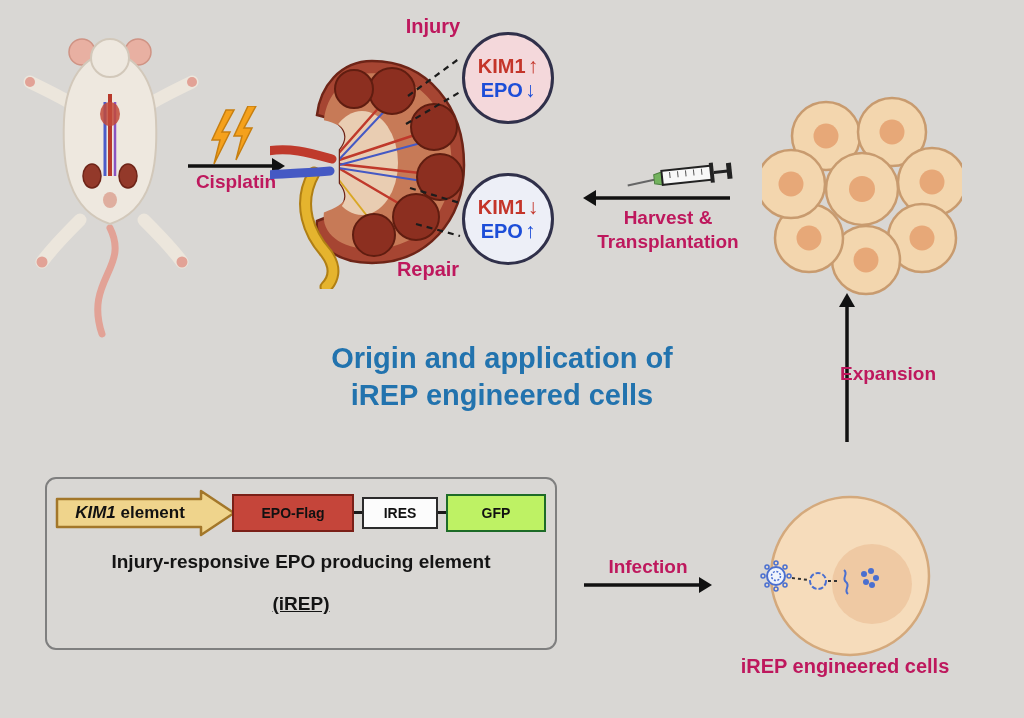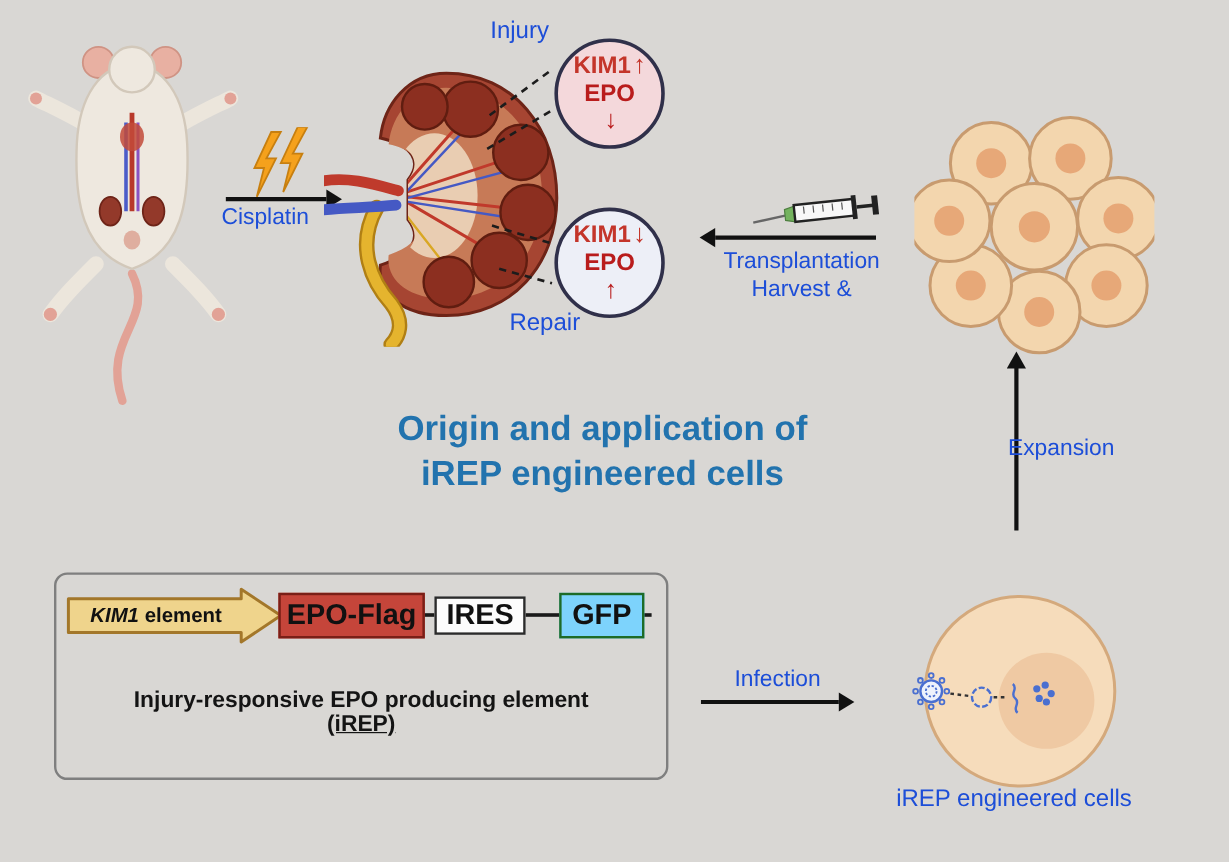--- a/index.html
+++ b/index.html
@@ -1,44 +1,44 @@
 <!DOCTYPE html>
 <html><head>
 <meta charset="utf-8">
 <style>
   * { margin:0; padding:0; box-sizing:border-box; }
   html,body { background:#d9d7d4; }
   body { font-family:"Liberation Sans", sans-serif; }
   .canvas { position:relative; width:1024px; height:718px; background:#d9d7d4; overflow:hidden; margin:0 auto; }
   .abs { position:absolute; }
-  .lbl { position:absolute; font-weight:normal; color:#1d4ed8; text-align:center; line-height:1.25; }
+  .lbl { position:absolute; font-weight:bold; color:#be185d; text-align:center; line-height:1.25; }
   .sz19 { font-size:19px; }
   .sz20 { font-size:20px; }
 
   .title { position:absolute; left:252px; top:340px; width:500px; text-align:center;
            color:#2273ae; font-weight:bold; font-size:29px; line-height:1.26; }
 
   .badge { position:absolute; width:92px; height:92px; border-radius:50%;
            border:3px solid #30304a; display:flex; flex-direction:column;
            align-items:center; justify-content:center; }
   .badge.injury { left:462px; top:32px; background:#f4d8db; }
   .badge.repair { left:462px; top:173px; background:#edeff7; }
   .brow { display:flex; align-items:center; font-weight:bold; font-size:20px; line-height:1.12; }
   .brow .arr { font-size:21px; font-weight:800; margin-left:2px; }
   .red { color:#c4352a; }
-  .green { color:#b91c1c;flex-direction:column; }
+  .green { color:#1d4ed8; }
 
   .construct-box { position:absolute; left:45px; top:477px; width:512px; height:173px;
                    border:2.5px solid #7f7f7f; border-radius:11px; }
   .backbone { position:absolute; left:180px; top:32px; width:316px; height:3px; background:#1a1a1a; }
   .gene-box { position:absolute; display:flex; align-items:center; justify-content:center;
-              font-weight:bold; font-size:24px; color:#111; }
+              font-weight:bold; font-size:14px; color:#111; }
   .epoflag { left:185px; top:15px; width:122px; height:38px; background:#c5453a; border:2.5px solid #7a1f17; }
   .ires    { left:315px; top:18px; width:76px;  height:32px; background:#fcfcfc; border:2.5px solid #2b2b2b; }
-  .gfp     { left:419px; top:15px; width:71px;  height:38px; background:#7dd3fc; border:2.5px solid #1d6b27; }
+  .gfp     { left:399px; top:15px; width:100px;  height:38px; background:#bef264; border:2.5px solid #1d6b27; }
   .prom-text { position:absolute; left:8px; top:10px; width:150px; height:48px;
                display:flex; align-items:center; justify-content:center;
                font-weight:bold; font-size:17px; color:#111; }
   .prom-text .gene { font-style:italic; }
   .prom-text .word { margin-left:0.28em; }
   .caption { position:absolute; left:0; width:100%; text-align:center; font-weight:bold; font-size:19px; color:#141414; }
 </style>
 </head>
 <body>
 
@@ -72,21 +72,21 @@
   <svg class="abs" style="left:206px; top:106px;" width="58" height="60" viewBox="0 0 58 60">
     <polygon points="20,4 28,4 16,26 24,26 8,58 14,34 6,34" fill="#f5a11c" stroke="#c77f10" stroke-width="1.5"></polygon>
     <polygon points="42,0 50,0 38,22 46,22 30,54 36,30 28,30" fill="#f5a11c" stroke="#c77f10" stroke-width="1.5"></polygon>
   </svg>
 
   <svg class="abs" style="left:188px; top:154px;" width="98" height="24" viewBox="0 0 98 24">
     <line x1="0" y1="12" x2="84" y2="12" stroke="#111" stroke-width="3.5"></line>
     <polygon points="84,4 84,20 97,12" fill="#111"></polygon>
   </svg>
 
-  <div class="lbl sz19" style="left:169px; top:170px; width:104px;">Cisplatin</div>
+  <div class="lbl sz19" style="left:184px; top:170px; width:104px;">Cisplatin</div>
 
   <svg class="abs" style="left:270px; top:55px;" width="202" height="234" viewBox="0 0 202 234">
     <defs>
       <clipPath id="kidneyClip">
         <path d="M 102,6 C 158,6 194,52 194,110 C 194,166 156,208 102,208 C 66,208 44,190 47,166 C 74,157 82,143 70,128 L 70,95 C 82,80 74,66 47,60 C 50,32 70,6 102,6 Z"></path>
       </clipPath>
     </defs>
     <path d="M 102,6 C 158,6 194,52 194,110 C 194,166 156,208 102,208 C 66,208 44,190 47,166 C 74,157 82,143 70,128 L 70,95 C 82,80 74,66 47,60 C 50,32 70,6 102,6 Z" fill="#a64532" stroke="#6e2417" stroke-width="2.5"></path>
     <path d="M 102,6 C 158,6 194,52 194,110 C 194,166 156,208 102,208 C 66,208 44,190 47,166 C 74,157 82,143 70,128 L 70,95 C 82,80 74,66 47,60 C 50,32 70,6 102,6 Z" transform="translate(13,13) scale(0.87)" fill="#c77a57"></path>
     <g clip-path="url(#kidneyClip)">
@@ -133,21 +133,21 @@
     <div class="brow red">
       <span>KIM1</span>
       <span class="arr">↓</span>
     </div>
     <div class="brow green">
       <span>EPO</span>
       <span class="arr">↑</span>
     </div>
   </div>
 
-  <div class="lbl sz20" style="left:412px; top:257px; width:84px;">Repair</div>
+  <div class="lbl sz20" style="left:386px; top:257px; width:84px;">Repair</div>
 
   <svg class="abs" style="left:0; top:0; pointer-events:none;" width="1024" height="718" viewBox="0 0 1024 718">
     <g stroke="#1c1c1c" stroke-width="2.2" stroke-dasharray="6 5" fill="none">
       <path d="M 408,96 L 460,58"></path>
       <path d="M 406,124 L 460,92"></path>
       <path d="M 410,188 L 460,203"></path>
       <path d="M 416,224 L 460,236"></path>
     </g>
   </svg>
 
@@ -166,22 +166,22 @@
       <rect x="103" y="12" width="5" height="16" fill="#222"></rect>
     </g>
   </svg>
 
   <svg class="abs" style="left:582px; top:188px;" width="150" height="20" viewBox="0 0 150 20">
     <line x1="148" y1="10" x2="14" y2="10" stroke="#111" stroke-width="3.5"></line>
     <polygon points="14,2 14,18 1,10" fill="#111"></polygon>
   </svg>
 
   <div class="lbl sz19" style="left:568px; top:206px; width:200px;">
+    <div>Harvest &amp;</div>
     <div>Transplantation</div>
-    <div>Harvest &amp;</div>
   </div>
 
   <svg class="abs" style="left:762px; top:92px;" width="200" height="205" viewBox="0 0 200 205">
     <g stroke="#c89b6f" stroke-width="2.5" fill="#f3d6ae">
       <circle cx="64" cy="44" r="34"></circle>
         <circle cx="130" cy="40" r="34"></circle>
       <circle cx="170" cy="90" r="34"></circle>
         <circle cx="160" cy="146" r="34"></circle>
       <circle cx="104" cy="168" r="34"></circle>
         <circle cx="47" cy="146" r="34"></circle>
@@ -220,21 +220,21 @@
     </svg>
     <div class="prom-text">
       <span class="gene">KIM1</span>
       <span class="word">element</span>
     </div>
 
     <div class="gene-box epoflag">EPO-Flag</div>
     <div class="gene-box ires">IRES</div>
     <div class="gene-box gfp">GFP</div>
 
-    <div class="caption" style="top:94px;">Injury-responsive EPO producing element</div>
+    <div class="caption" style="top:72px;">Injury-responsive EPO producing element</div>
     <div class="caption" style="top:114px;text-decoration:underline;">(iREP)</div>
   </div>
 
   <div class="lbl sz19" style="left:588px; top:543px; width:120px;margin-top:12px;">Infection</div>
 
   <svg class="abs" style="left:584px; top:574px;" width="130" height="22" viewBox="0 0 130 22">
     <line x1="0" y1="11" x2="115" y2="11" stroke="#111" stroke-width="3.5"></line>
     <polygon points="115,3 115,19 128,11" fill="#111"></polygon>
   </svg>
 

